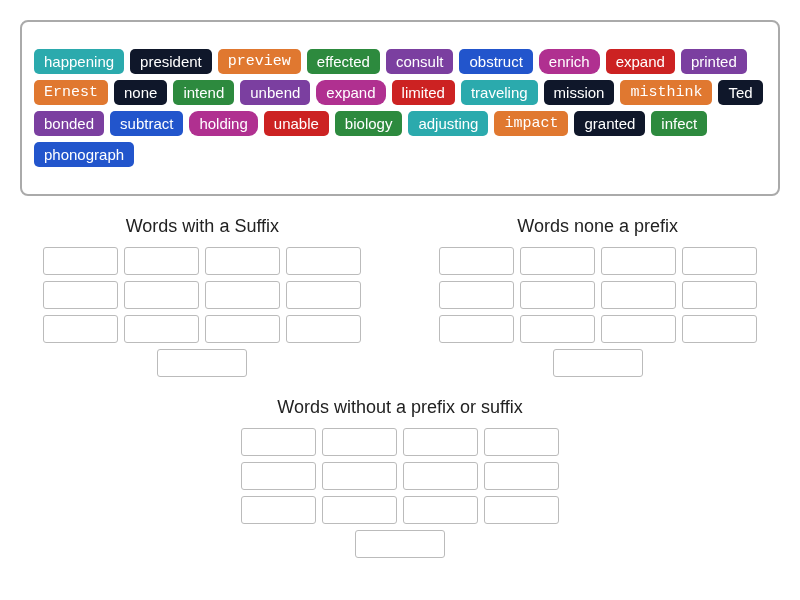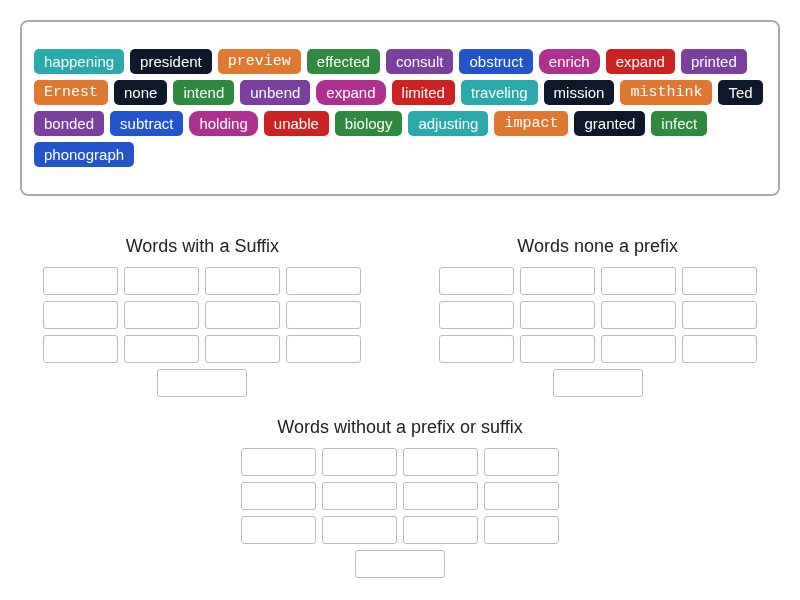--- a/index.html
+++ b/index.html
@@ -52,21 +52,20 @@
     .section {
       width: 48%;
     }
 
     .section-title {
       text-align: center;
       font-size: 18px;
       font-weight: normal;
       margin-bottom: 10px;
       color: #222;
-      margin-top: 20px;
     }
 
     .drop-grid {
       display: flex;
       flex-direction: column;
       gap: 6px;
       align-items: center;
     }
 
     .drop-row {

